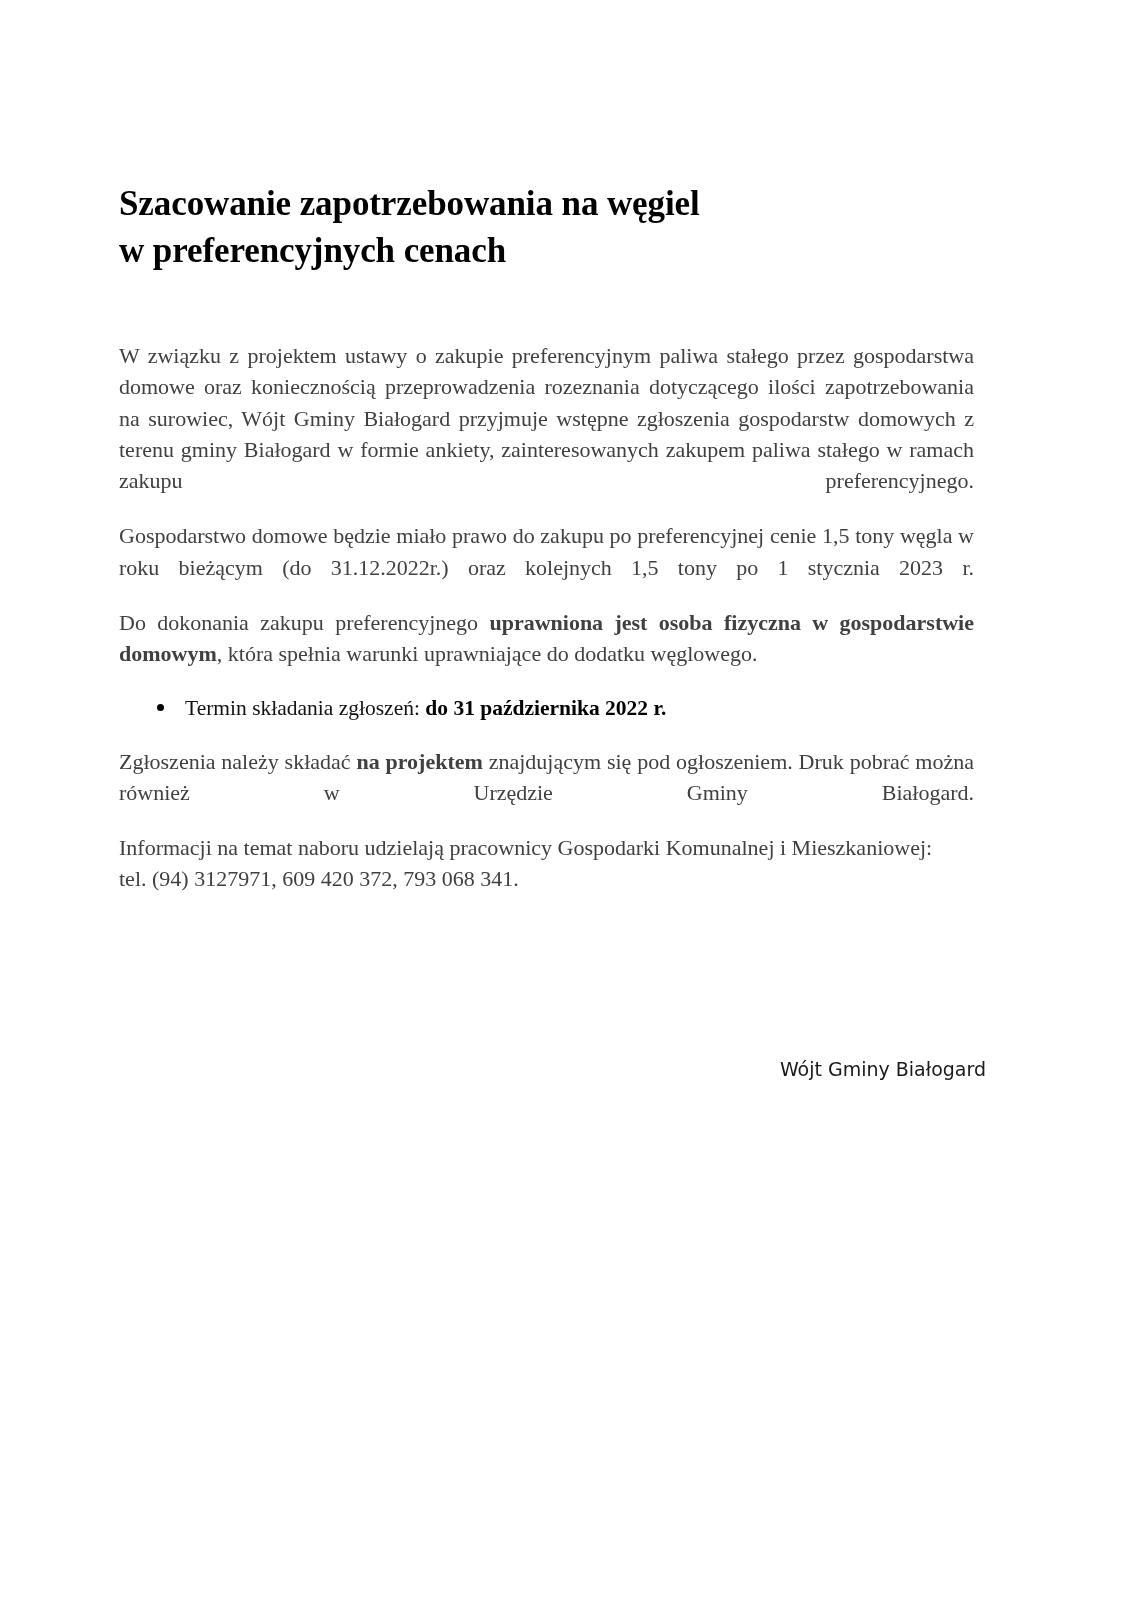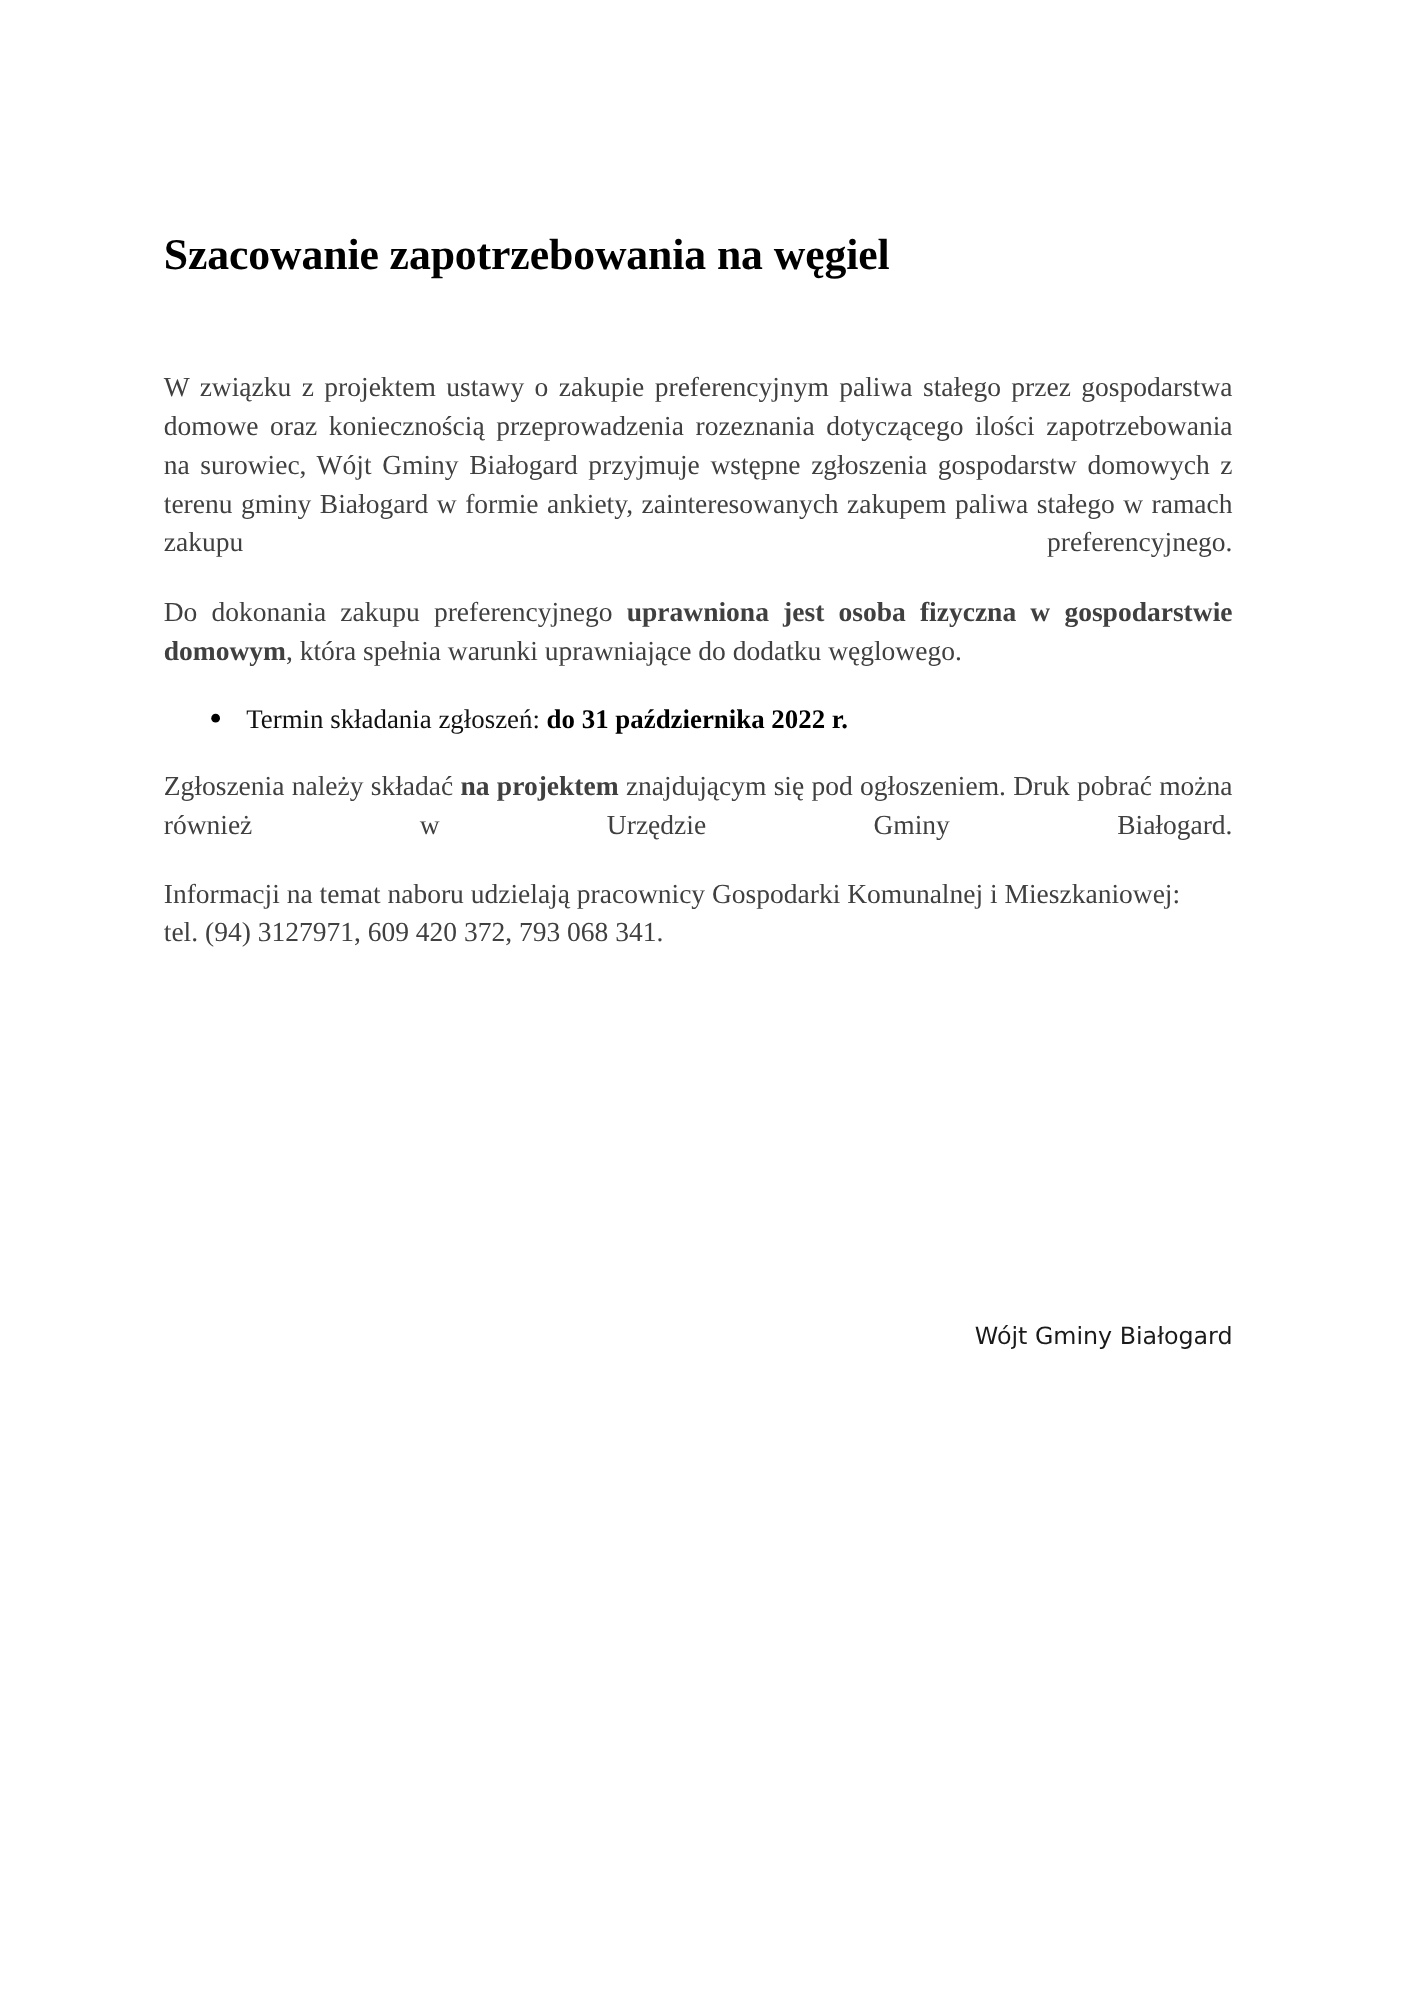--- a/index.html
+++ b/index.html
@@ -19,21 +19,21 @@
   }
 
   .page {
     position: absolute;
     inset: 0;
     background: #ffffff;
   }
 
   .content {
     position: absolute;
-    left: 131px;
+    left: 119px;
     top: 0;
     width: 855px;
   }
 
   
   .doc-title {
     margin: 0;
     padding-top: 181px;
     font-family: "Liberation Serif", "DejaVu Serif", serif;
     font-weight: bold;
@@ -133,26 +133,28 @@
   }
 </style>
 </head>
 <body>
 
 <div class="page">
   <div class="content">
 
     <h1 class="doc-title">
       <span class="tline">Szacowanie zapotrzebowania na węgiel</span>
+      <span class="tline">w preferencyjnych cenach</span>
     </h1>
 
     <div class="body-block">
 
       <p class="para para-intro stretch-last">W związku z projektem ustawy o zakupie preferencyjnym paliwa stałego przez gospodarstwa domowe oraz koniecznością przeprowadzenia rozeznania dotyczącego ilości zapotrzebowania na surowiec, Wójt Gminy Białogard przyjmuje wstępne zgłoszenia gospodarstw domowych z terenu gminy Białogard w formie ankiety, zainteresowanych zakupem paliwa stałego w ramach zakupu preferencyjnego.</p>
 
+      <p class="para para-quota stretch-last">Gospodarstwo domowe będzie miało prawo do zakupu po preferencyjnej cenie 1,5 tony węgla w roku bieżącym (do 31.12.2022r.) oraz kolejnych 1,5 tony po 1 stycznia 2023 r.</p>
 
       <p class="para para-eligible"><span>Do dokonania zakupu preferencyjnego </span><b>uprawniona jest osoba fizyczna w gospodarstwie domowym</b><span>, która spełnia warunki uprawniające do dodatku węglowego.</span></p>
 
       <ul class="bullets">
         <li><span>Termin składania zgłoszeń: </span><span class="deadline">do 31 października 2022 r.</span></li>
       </ul>
 
       <p class="para para-spread"><span>Zgłoszenia należy składać </span><b>na projektem</b><span> znajdującym się pod ogłoszeniem. Druk pobrać można również w Urzędzie Gminy Białogard.</span></p>
 
       <p class="para para-contact"><span>Informacji na temat naboru udzielają pracownicy Gospodarki Komunalnej i Mieszkaniowej:</span><br><span>tel. (94) 3127971, 609 420 372, 793 068 341.</span></p>

